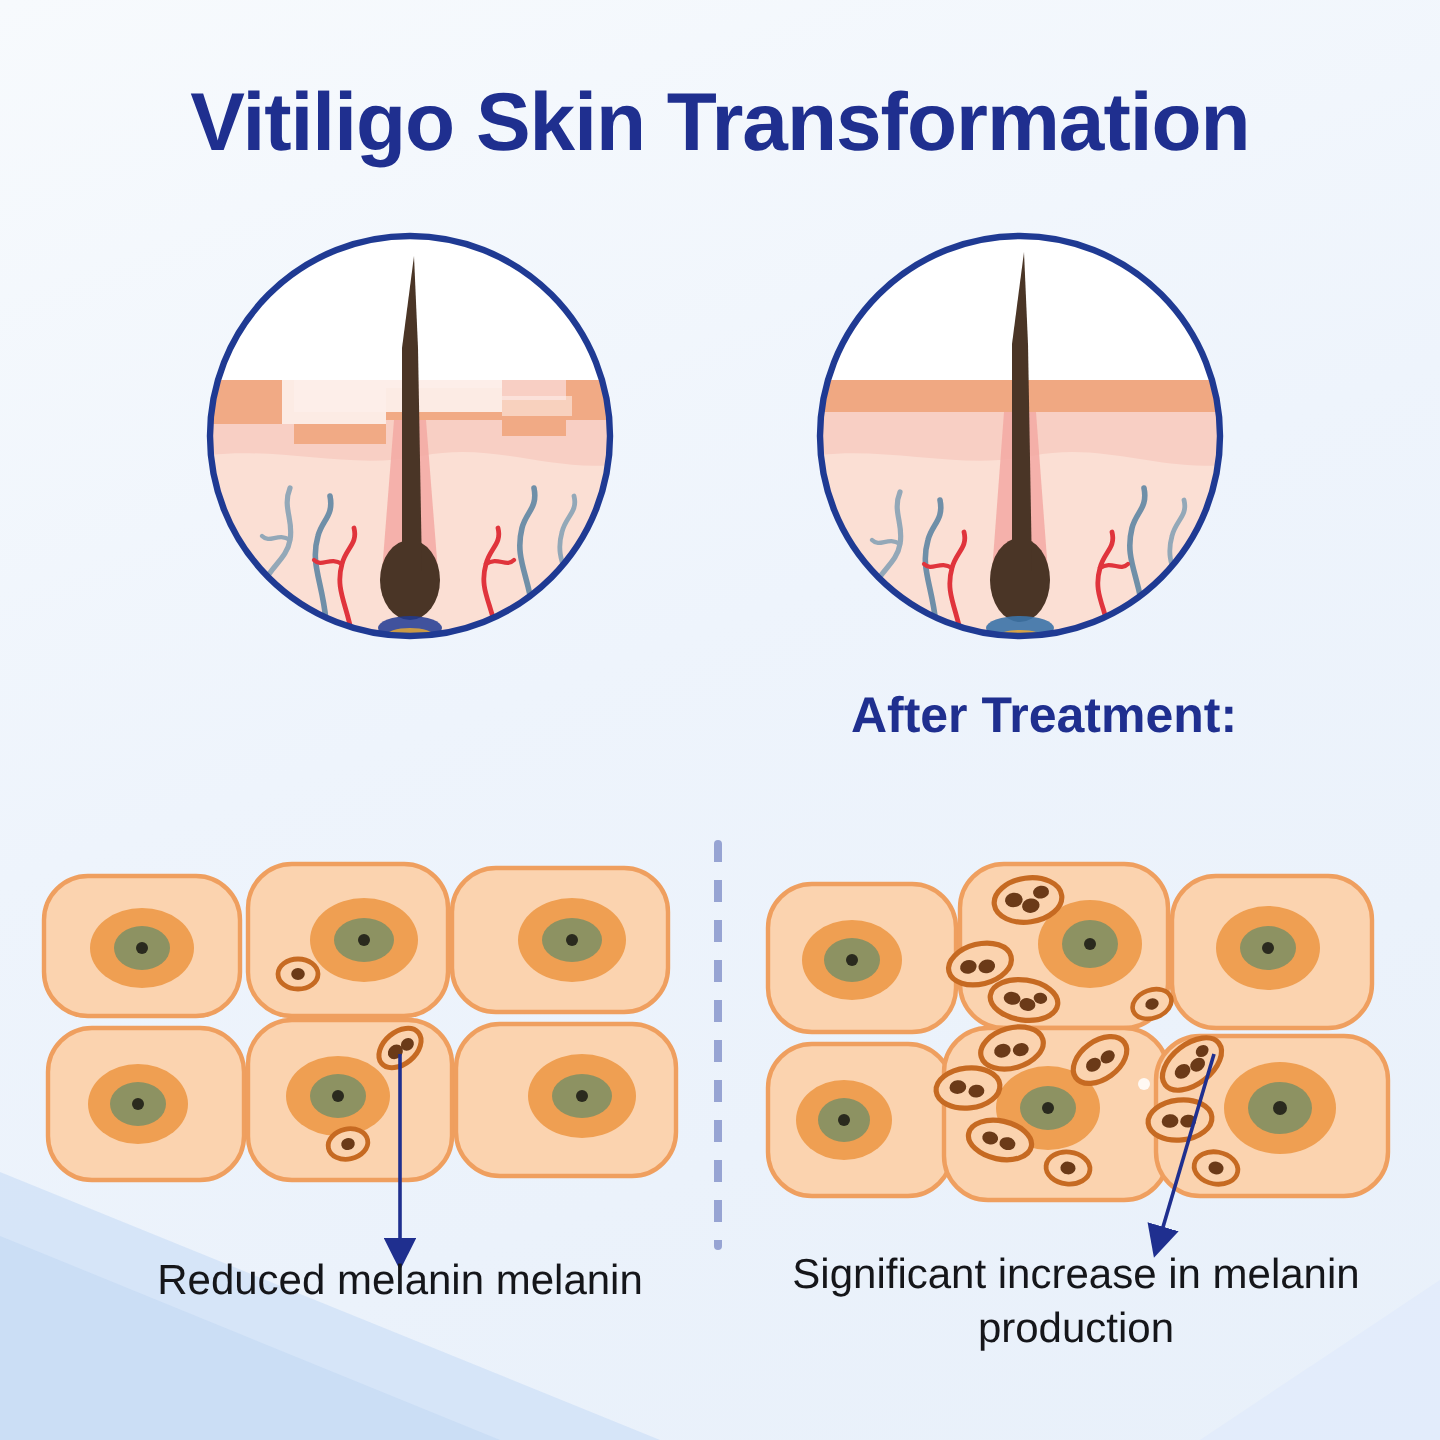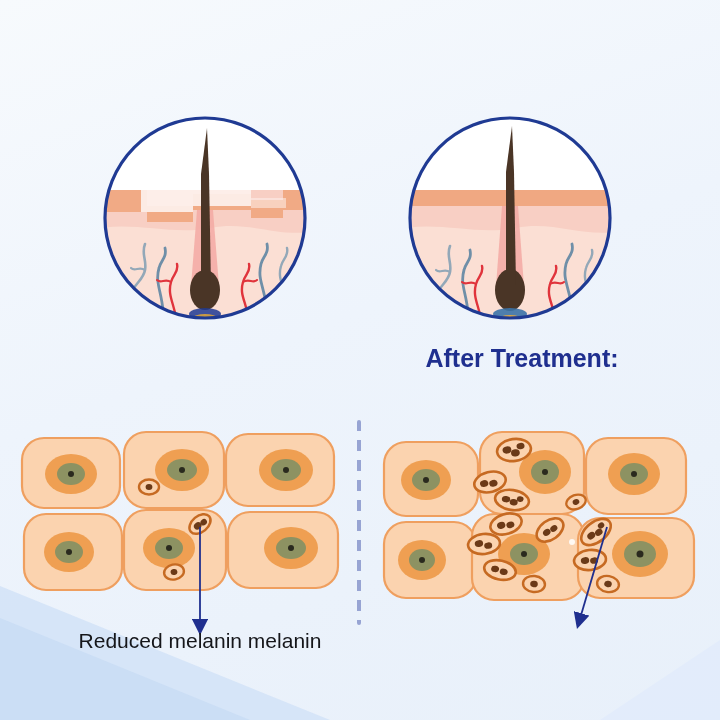--- a/index.html
+++ b/index.html
@@ -70,20 +70,21 @@
 <body>
 
 <div id="stage">
 
   <svg class="bg-wave" viewBox="0 0 720 230">
     <path d="M0,96 L330,230 L0,230 Z" fill="#cfe0f7" opacity="0.75"></path>
     <path d="M0,128 L250,230 L0,230 Z" fill="#c3d8f4" opacity="0.6"></path>
     <path d="M720,150 L600,230 L720,230 Z" fill="#dfeafb" opacity="0.7"></path>
   </svg>
 
+  <div class="title">Vitiligo Skin Transformation</div>
 
   <div class="circle-wrap left">
     <svg viewBox="0 0 208 208" width="208" height="208">
       <defs>
         <clipPath id="clipL">
             <circle cx="104" cy="104" r="100"></circle>
           </clipPath>
       </defs>
       <circle cx="104" cy="104" r="100" fill="#ffffff"></circle>
       <g clip-path="url(#clipL)">
@@ -313,14 +314,15 @@
     <defs>
       <marker id="ah" markerWidth="9" markerHeight="9" refX="5" refY="4.5" orient="auto">
         <path d="M0,0 L9,4.5 L0,9 Z" fill="#1f2f8f"></path>
       </marker>
     </defs>
     <line x1="200" y1="527" x2="200" y2="628" stroke="#1f2f8f" stroke-width="1.8" marker-end="url(#ah)"></line>
     <line x1="607" y1="527" x2="579" y2="622" stroke="#1f2f8f" stroke-width="1.8" marker-end="url(#ah)"></line>
   </svg>
 
   <div class="note left">Reduced melanin melanin</div>
+  <div class="note right">Significant increase in melanin production</div>
 
 </div>
 
 </body></html>

